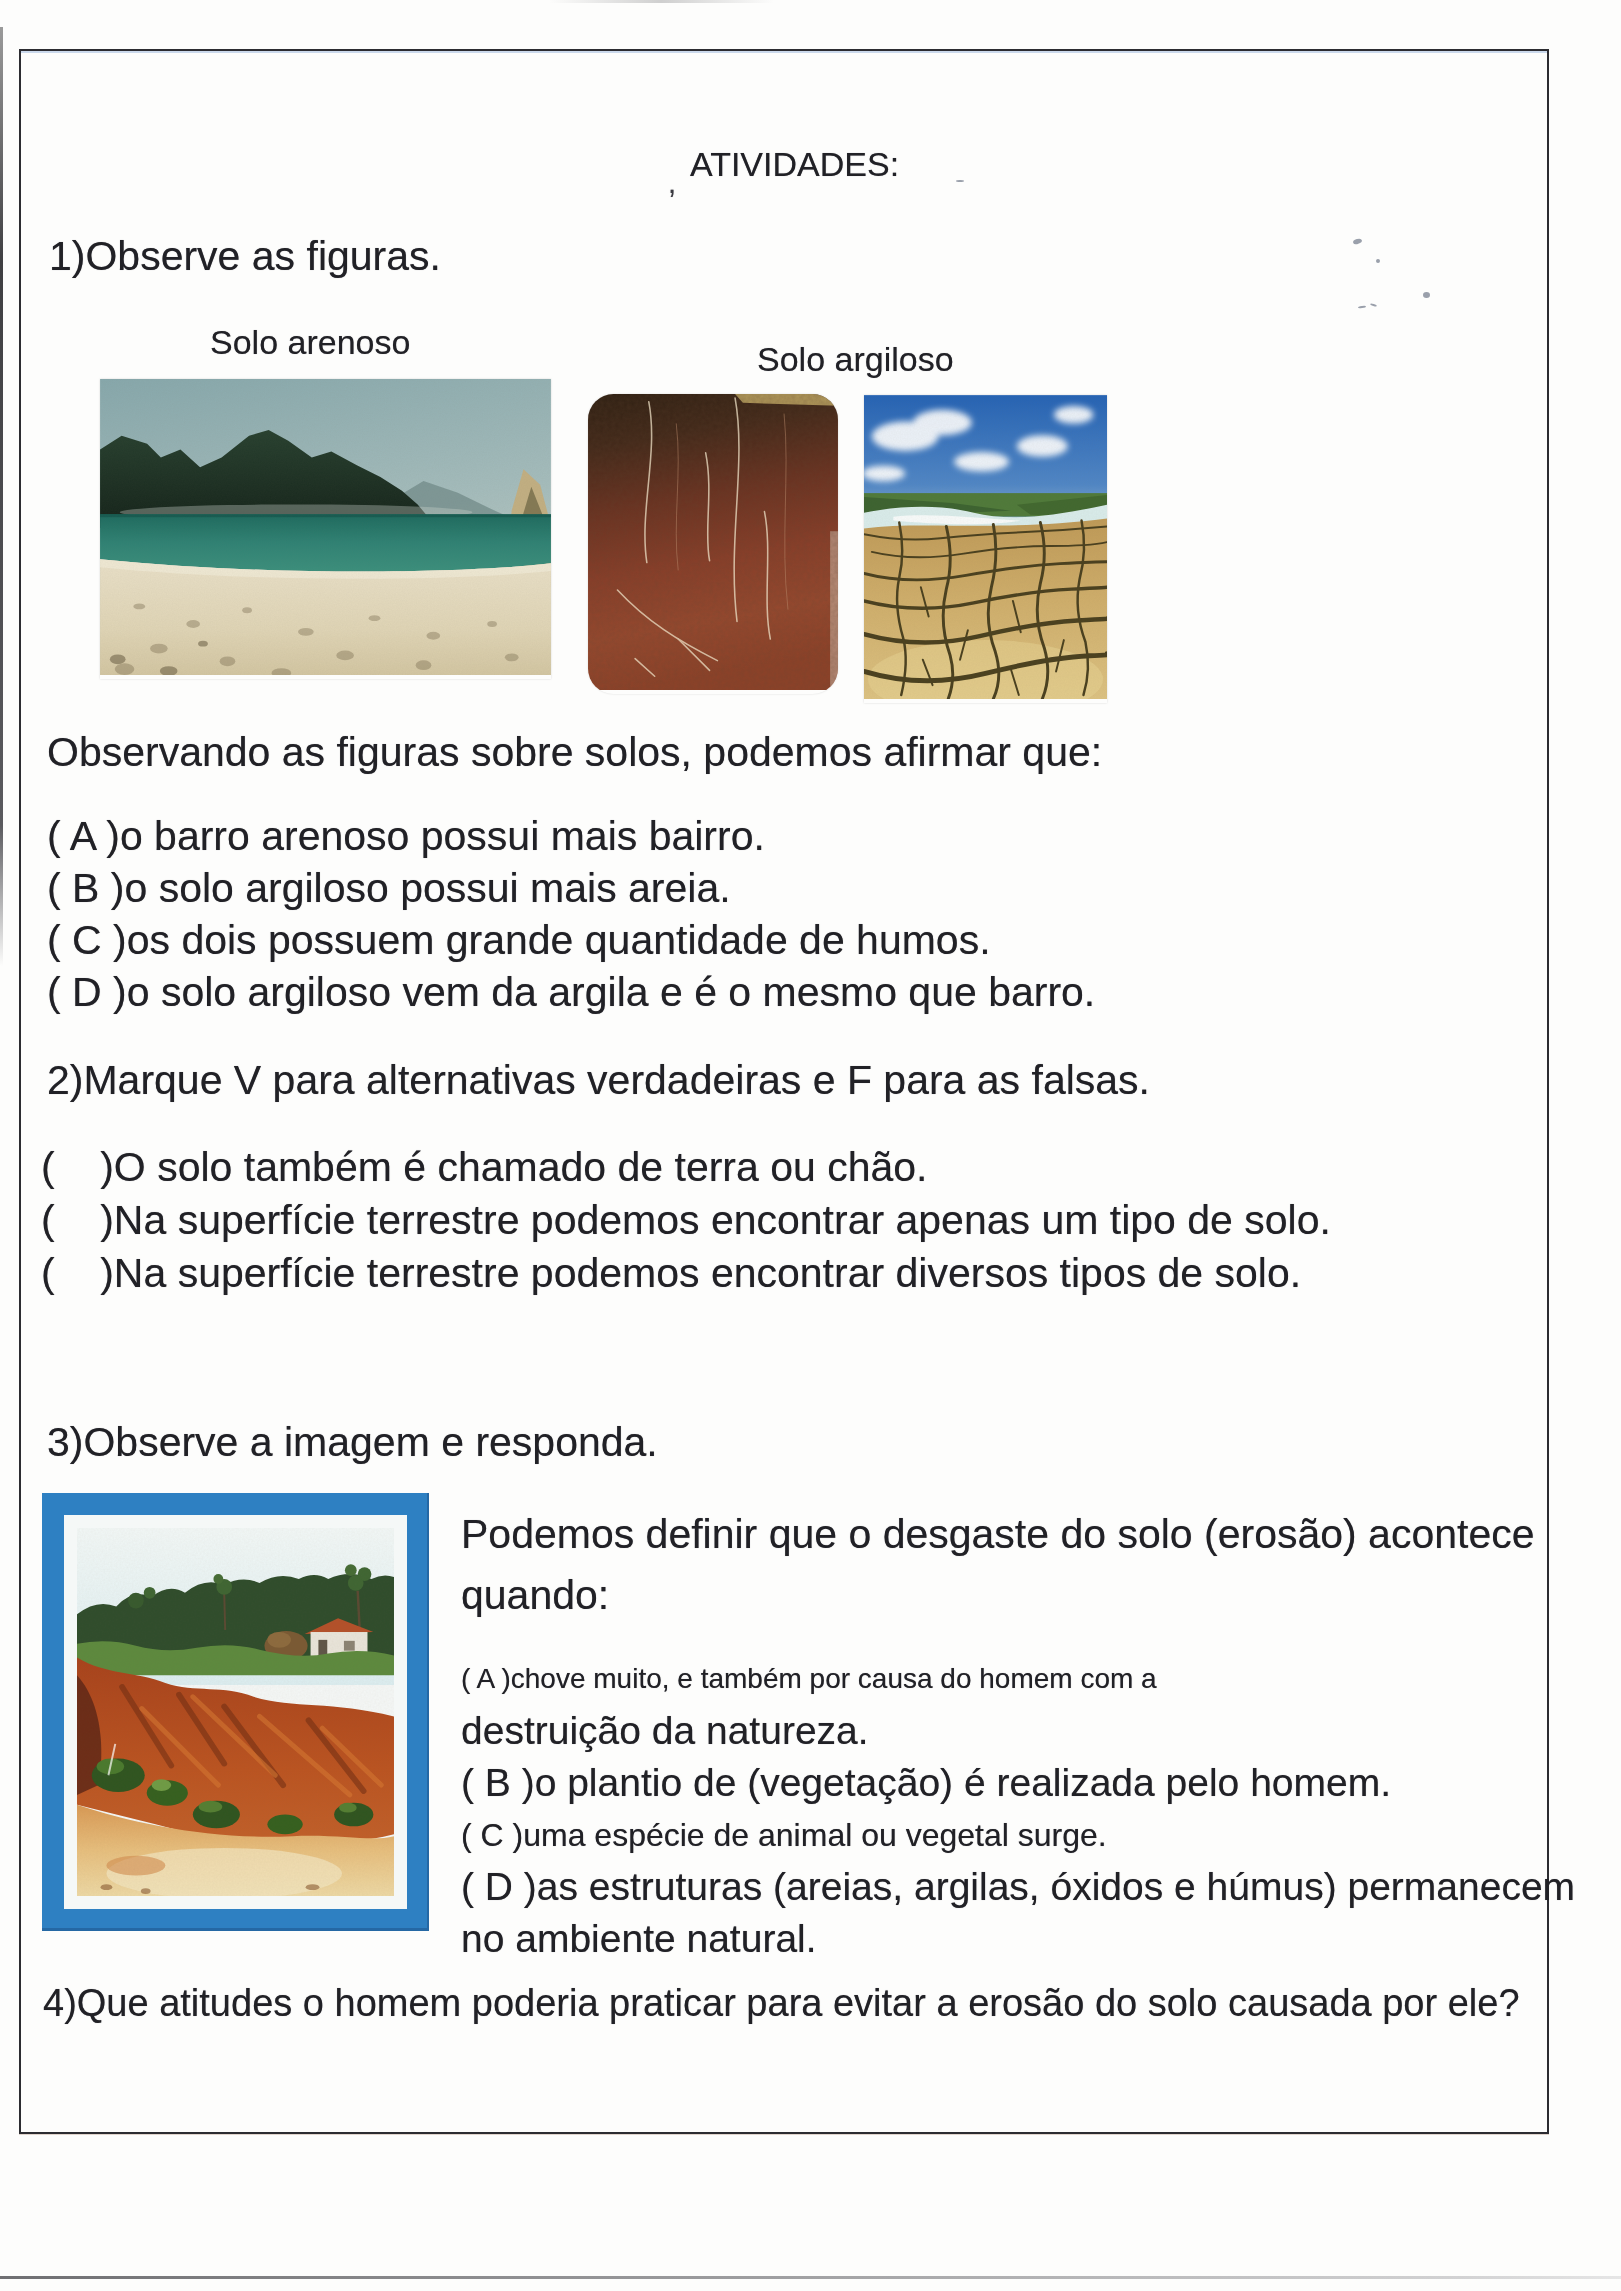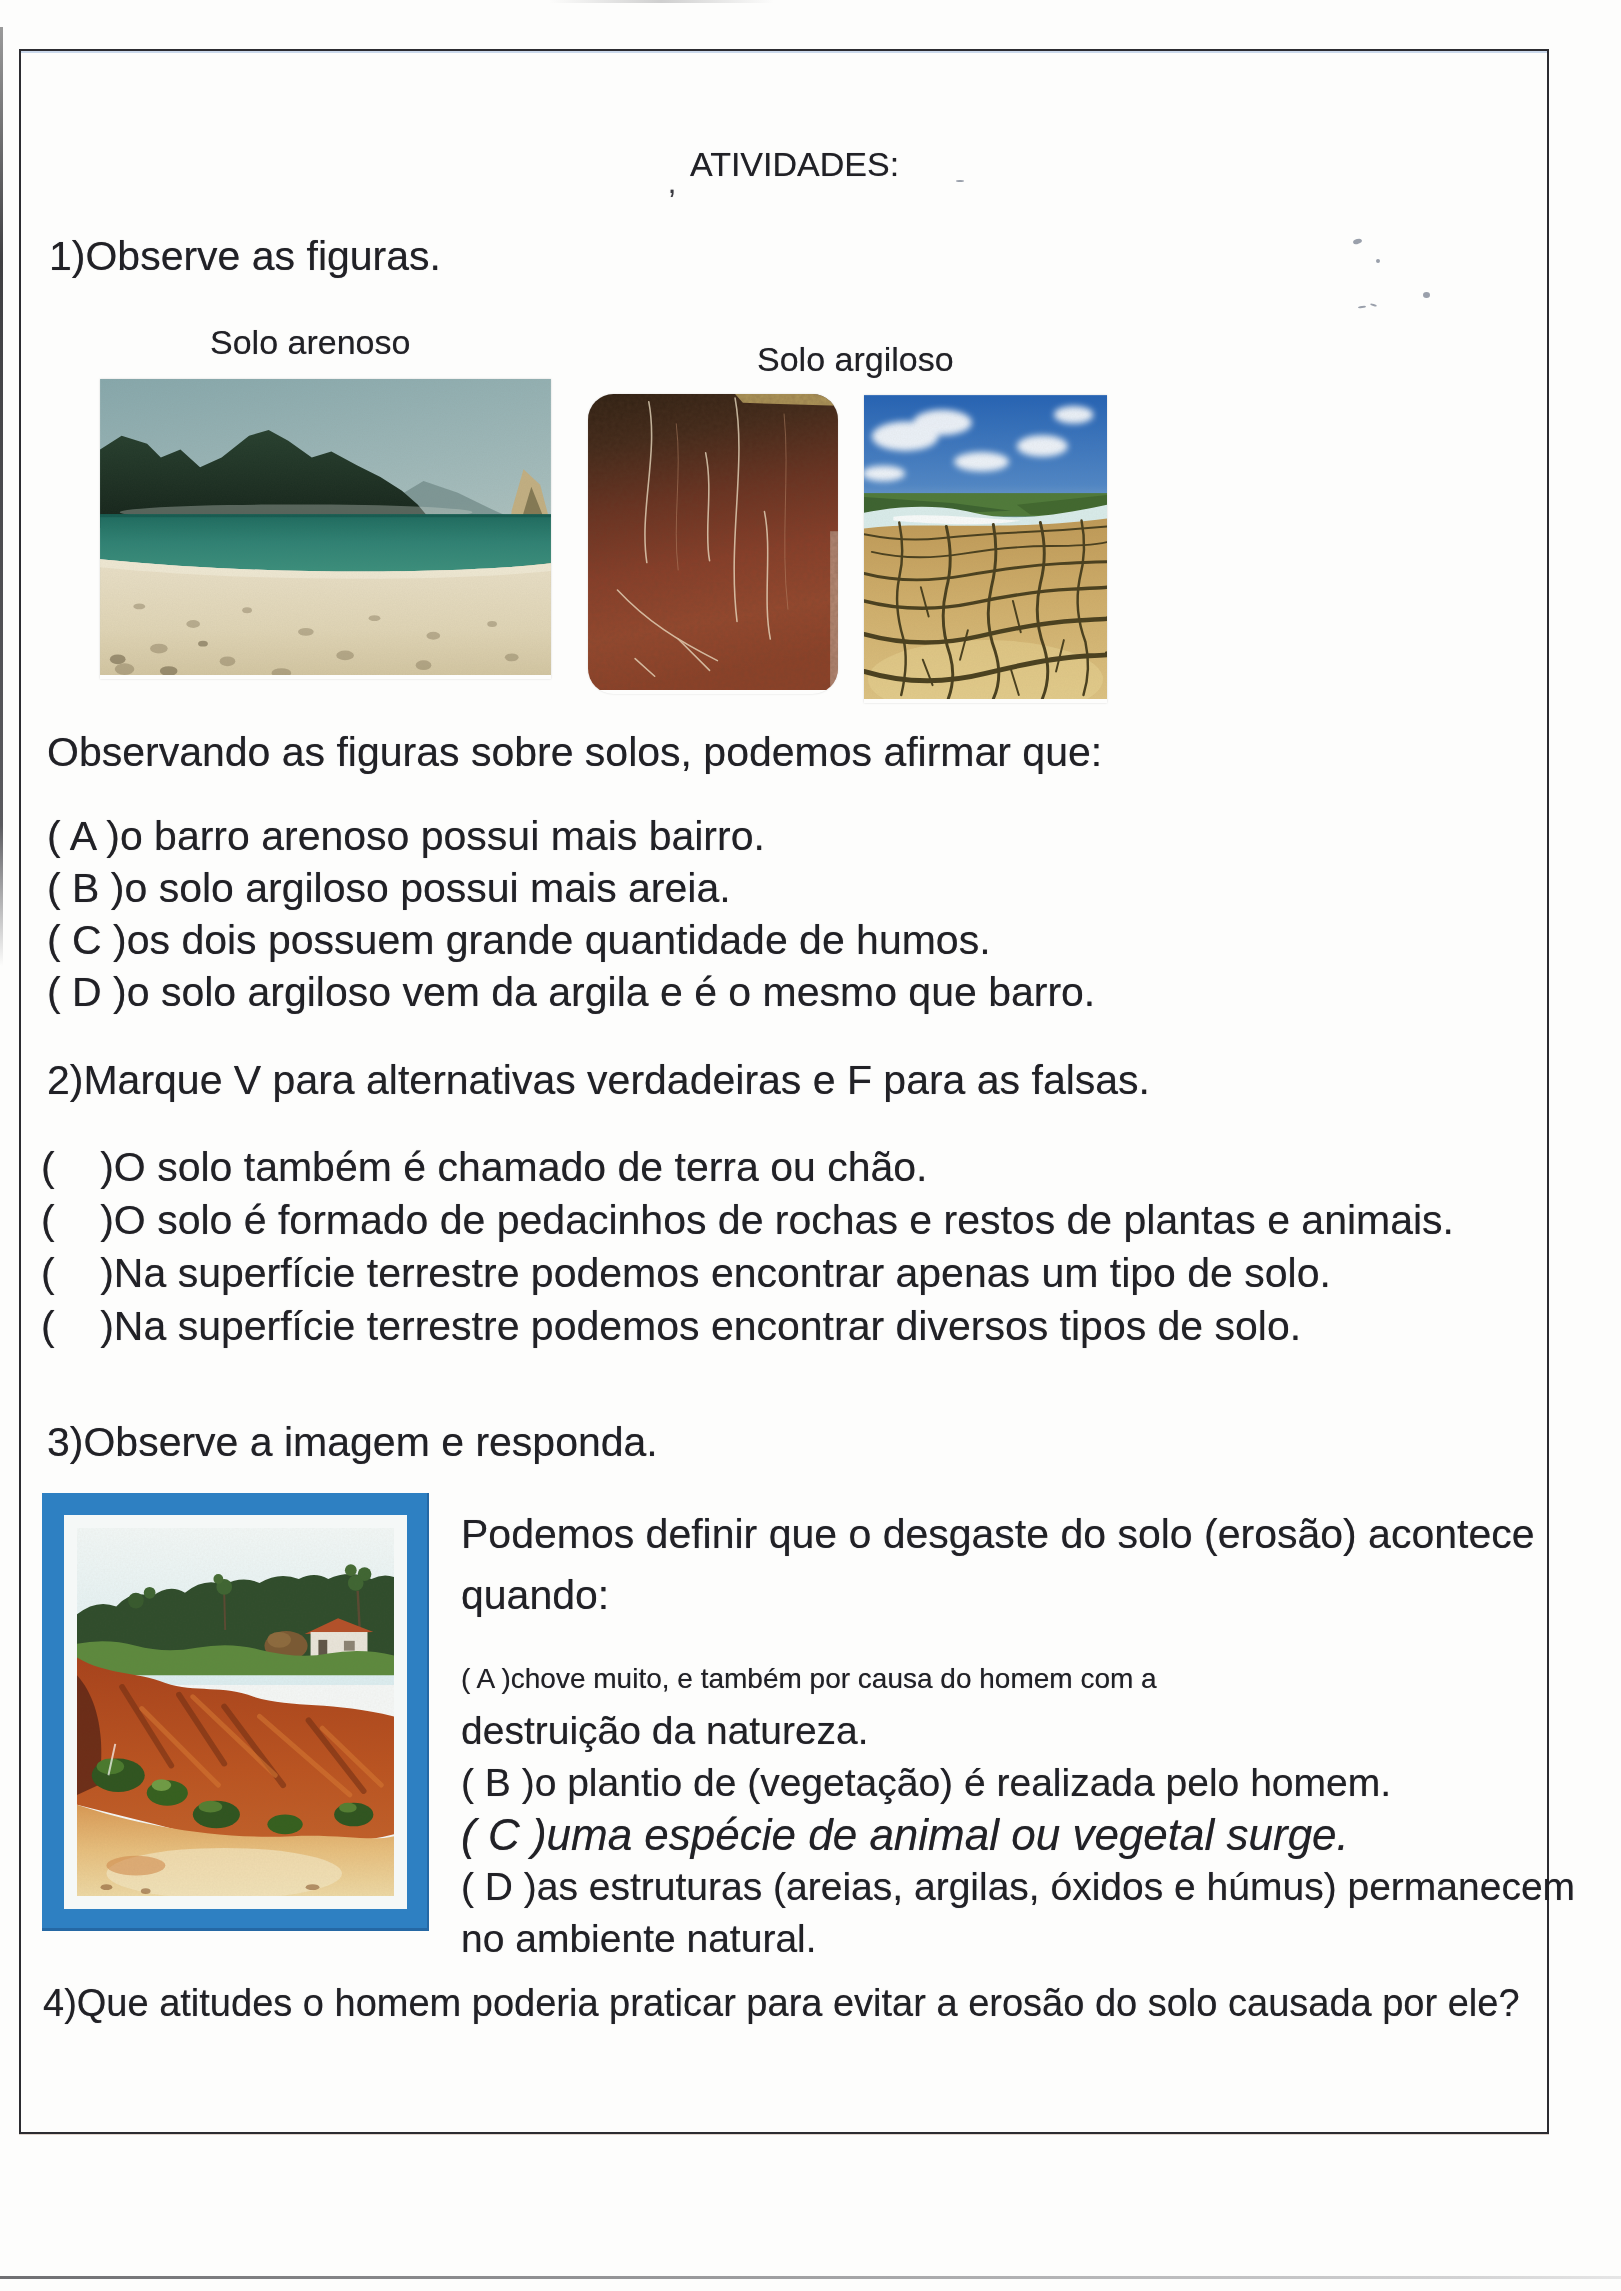--- a/index.html
+++ b/index.html
@@ -238,21 +238,20 @@
   <div class="group" style="left:47px;top:810px;line-height:52px;">
     <div class="line">( A )o barro arenoso possui mais bairro.</div>
     <div class="line">( B )o solo argiloso possui mais areia.</div>
     <div class="line">( C )os dois possuem grande quantidade de humos.</div>
     <div class="line">( D )o solo argiloso vem da argila e é o mesmo que barro.</div>
   </div>
 
   <div class="line" style="left:47px;top:1057px;">2)Marque V para alternativas verdadeiras e F para as falsas.</div>
   <div class="group" style="left:41px;top:1141px;line-height:53px;">
     <div class="line">(    )O solo também é chamado de terra ou chão.</div>
-    <div class="line">(    )O solo é formado de pedacinhos de rochas e restos de plantas e animais.</div>
     <div class="line">(    )Na superfície terrestre podemos encontrar apenas um tipo de solo.</div>
     <div class="line">(    )Na superfície terrestre podemos encontrar diversos tipos de solo.</div>
   </div>
 
   <div class="line" style="left:47px;top:1419px;">3)Observe a imagem e responda.</div>
 
   <div class="frame" style="background: rgb(46, 128, 194);">
     <div class="mat">
       <svg width="317" height="368" viewBox="0 0 323 375" xmlns="http://www.w3.org/2000/svg">
         <defs>
@@ -336,21 +335,21 @@
   </div>
 
   <div class="group" style="left:461px;top:1504px;line-height:61px;">
     <div class="line">Podemos definir que o desgaste do solo (erosão) acontece</div>
     <div class="line">quando:</div>
   </div>
   <div class="group" style="left:461px;top:1653px;line-height:52px;font-size:39px;">
     <div class="line" style="font-size:28px;">( A )chove muito, e também por causa do homem com a</div>
     <div class="line" style="font-size:39px;">destruição da natureza.</div>
     <div class="line" style="font-size:39px;">( B )o plantio de (vegetação) é realizada pelo homem.</div>
-    <div class="line" style="font-size:44px;font-style:italic;">( C )uma espécie de animal ou vegetal surge.</div>
+    <div class="line" style="font-size:32px;">( C )uma espécie de animal ou vegetal surge.</div>
     <div class="line" style="font-size:39px;text-align:center;">( D )as estruturas (areias, argilas, óxidos e húmus) permanecem</div>
     <div class="line" style="font-size:39px;">no ambiente natural.</div>
   </div>
 
   <div class="line" style="left:43px;top:1982px;font-size:38px;">4)Que atitudes o homem poderia praticar para evitar a erosão do solo causada por ele?</div>
 
 </div>
 
 
 </body></html>

